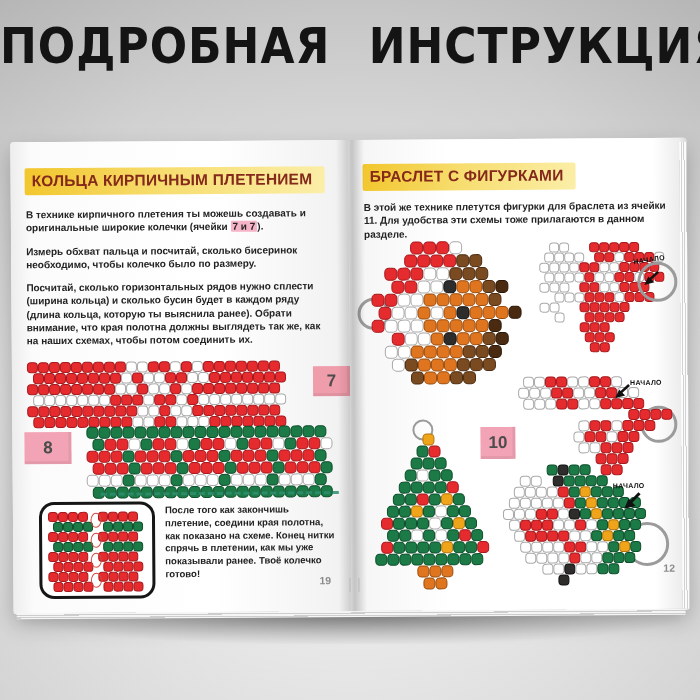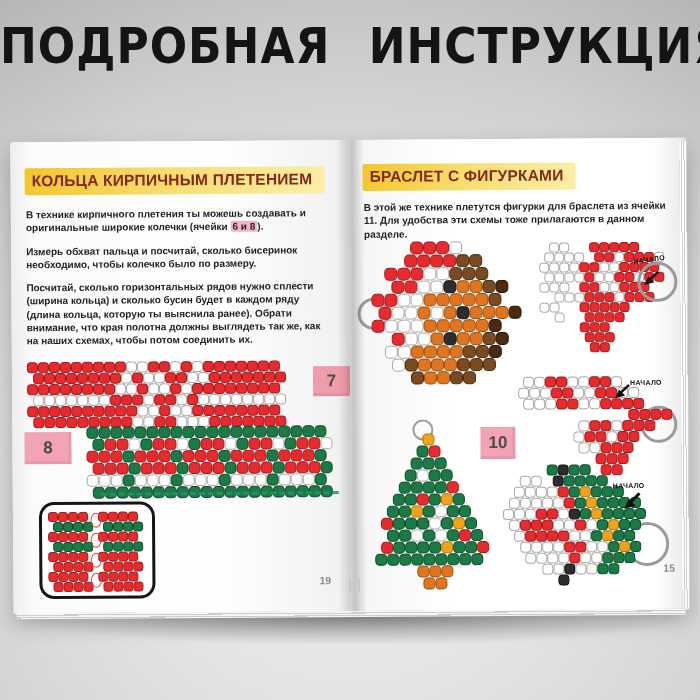--- a/index.html
+++ b/index.html
@@ -78,21 +78,21 @@
 
 <div class="book-shadow"></div>
 
 <div class="book">
   <div class="page page-left"></div>
   <div class="page page-right"></div>
 
   <div class="section-header" style="left:14px;top:26px;">КОЛЬЦА КИРПИЧНЫМ ПЛЕТЕНИЕМ</div>
 
   <div class="para" style="left:15px;top:66px;width:296px;">
-    <span>В технике кирпичного плетения ты можешь создавать и оригинальные широкие колечки (ячейки </span><span class="hl-pink">6 и 8</span><span>).</span>
+    <span>В технике кирпичного плетения ты можешь создавать и оригинальные широкие колечки (ячейки </span><span class="hl-pink">7 и 7</span><span>).</span>
   </div>
   <div class="para" style="left:15px;top:103px;width:296px;">Измерь обхват пальца и посчитай, сколько бисеринок необходимо, чтобы колечко было по размеру.</div>
   <div class="para" style="left:15px;top:139px;width:300px;">Посчитай, сколько горизонтальных рядов нужно сплести (ширина кольца) и сколько бусин будет в каждом ряду (длина кольца, которую ты выяснила ранее). Обрати внимание, что края полотна должны выглядеть так же, как на наших схемах, чтобы потом соединить их.</div>
 
   <div class="fig" style="left:15px;top:220px;">
       <div class="brow" style="height: 11px;">
         <div class="bead bR" style="width: 11px; height: 11px;"></div>
         <div class="bead bR" style="width: 11px; height: 11px;"></div>
         <div class="bead bR" style="width: 11px; height: 11px;"></div>
         <div class="bead bR" style="width: 11px; height: 11px;"></div>
@@ -473,20 +473,21 @@
           <div class="bead bR" style="width: 10px; height: 10px;"></div>
         </div>
       </div>
     <div class="thread">
       <div></div>
         <div></div>
         <div></div>
         <div></div>
     </div>
   </div>
+  <div class="para" style="left:152px;top:363px;width:172px;font-size:9.6px;">После того как закончишь плетение, соедини края полотна, как показано на схеме. Конец нитки спрячь в плетении, как мы уже показывали ранее. Твоё колечко готово!</div>
 
   <div class="page-num" style="left:306px;top:434px;">19</div>
 
   <div class="section-header" style="left:352px;top:24px;">БРАСЛЕТ С ФИГУРКАМИ</div>
   <div class="para" style="left:353px;top:61px;width:310px;">В этой же технике плетутся фигурки для браслета из ячейки 11. Для удобства эти схемы тоже прилагаются в данном разделе.</div>
 
   <div class="ring" style="left:346px;top:158px;width:26px;height:26px;"></div>
   <div class="fig" style="left:360px;top:102px;">
       <div class="brow" style="height: 13px;">
         <div class="bead bdot" style="width: 13px; height: 13px;"></div>
@@ -1276,19 +1277,19 @@
         <div class="bead bdot" style="width: 11px; height: 11px;"></div>
         <div class="bead bdot" style="width: 11px; height: 11px;"></div>
       </div>
     </div>
   <div class="start-label" style="left:600px;top:344px;">НАЧАЛО</div>
   <svg class="arrow" style="left:608px;top:352px;" width="22" height="22" viewBox="0 0 20 20">
     <path d="M17 3 L8 12" stroke="#111" stroke-width="2.8" fill="none"></path>
     <path d="M3 17 L13.5 14.5 L7 8 Z" fill="#111"></path>
   </svg>
 
-  <div class="page-num" style="left:650px;top:424px;">15</div>
+  <div class="page-num" style="left:650px;top:424px;">12</div>
 
   <div class="spine"></div>
   <div class="curl-marks"></div>
   <div class="edge-right"></div>
   <div class="edge-bottom"></div>
 </div>
 
 </body></html>

